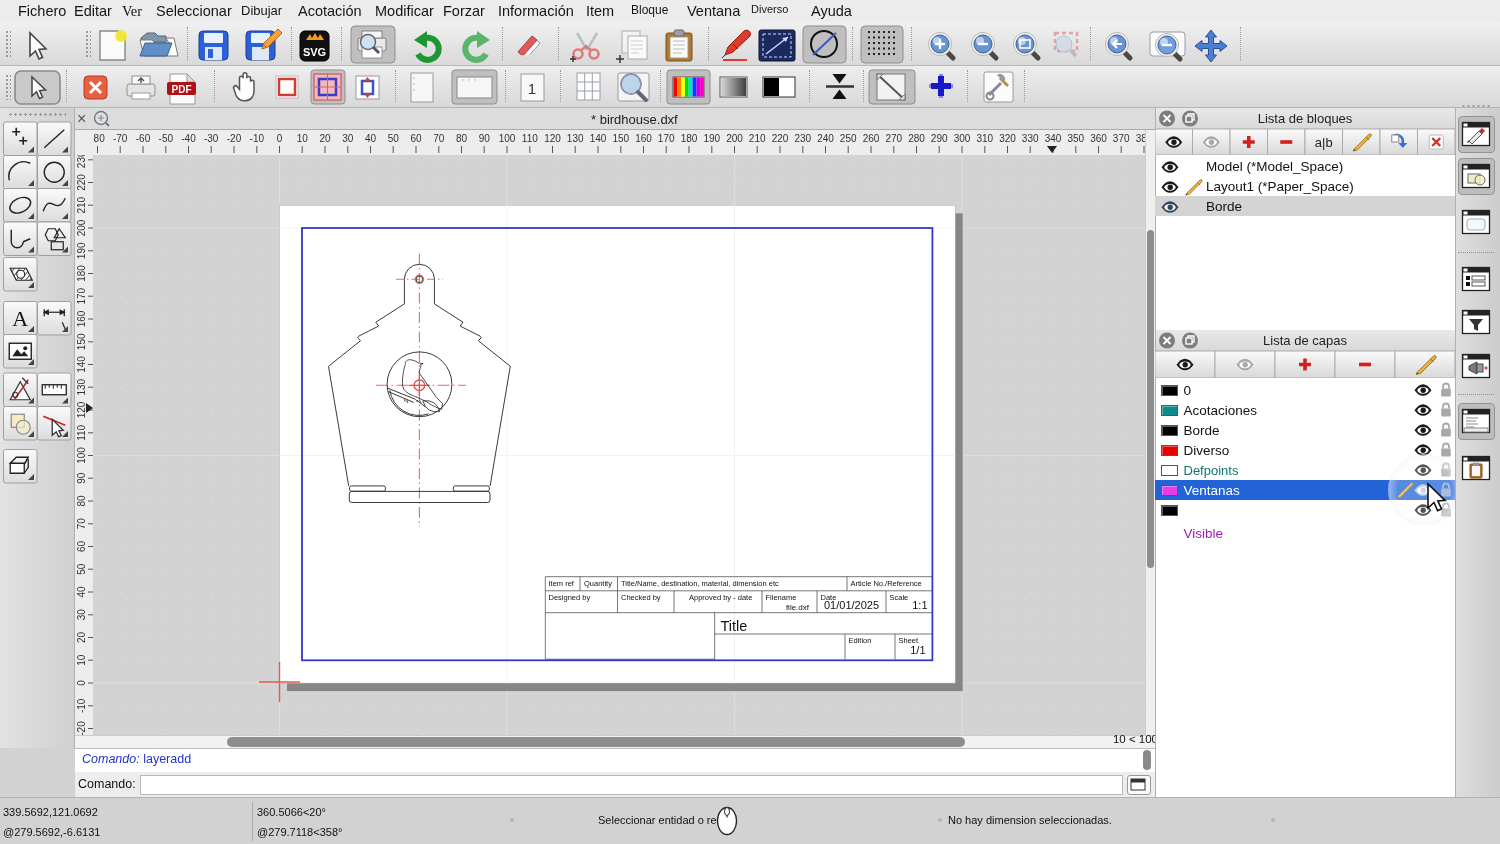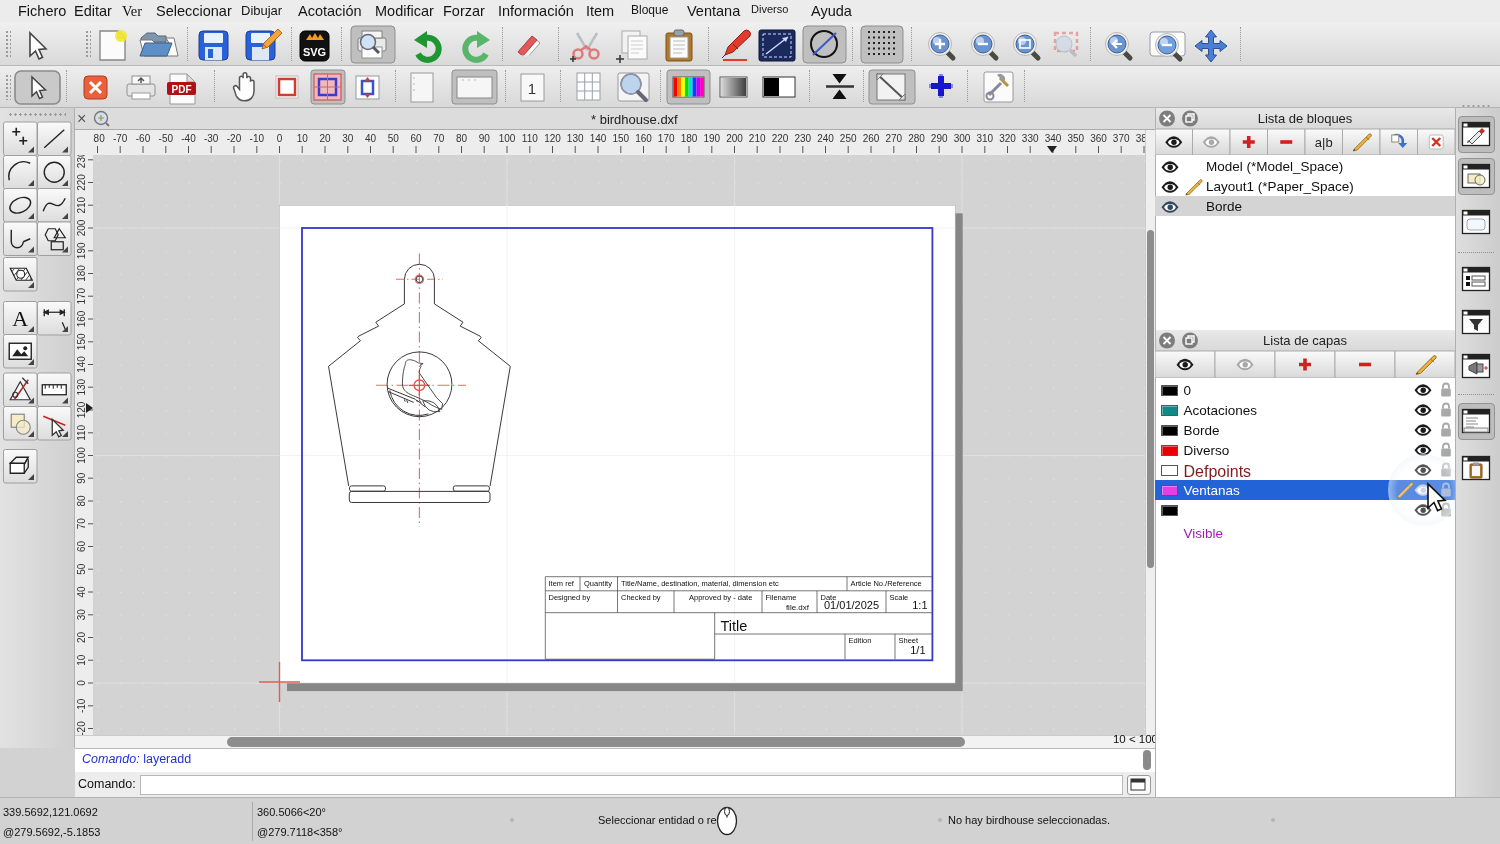--- a/index.html
+++ b/index.html
@@ -630,34 +630,34 @@
     <div class="" style="left:75px;top:772px;width:1080px;height:25px;background:#ededed;"></div>
     <div class="t" style="left:78px;top:777px;font-size:12.5px;color:#111;">Comando:</div>
     <div class="" style="left:140px;top:774.5px;width:983px;height:20px;background:#fff;border:1px solid #b8b8b8;"></div>
     <div class="" style="left:1127px;top:774.5px;width:24px;height:20px;background:#fafafa;border:1px solid #999;border-radius:3px;"></div>
     <svg width="20" height="16" viewBox="0 0 20 16" style="left:1129px;top:777px;">
       <rect x="2" y="2" width="14" height="11" fill="#fff" stroke="#333"></rect>
       <rect x="2" y="2" width="14" height="3.5" fill="#333"></rect>
     </svg>
     <div class="" style="left:0px;top:797px;width:1500px;height:47px;background:#d2d2d2;border-top:1px solid #b2b2b2;"></div>
     <div class="t" style="left:3px;top:806px;font-size:11px;color:#111;">339.5692,121.0692</div>
-    <div class="t" style="left:3px;top:826px;font-size:11px;color:#111;">@279.5692,-5.1853</div>
+    <div class="t" style="left:3px;top:826px;font-size:11px;color:#111;">@279.5692,-6.6131</div>
     <div class="" style="left:252px;top:802px;width:1px;height:39px;border-left:1px solid #aaa;"></div>
     <div class="t" style="left:257px;top:806px;font-size:11px;color:#111;">360.5066&lt;20°</div>
     <div class="t" style="left:257px;top:826px;font-size:11px;color:#111;">@279.7118&lt;358°</div>
     <div class="t" style="left:570px;top:814px;font-size:11px;color:#111;margin-left:28px;">Seleccionar entidad o región</div>
     <svg width="26" height="34" viewBox="0 0 26 34" style="left:714px;top:804px;">
       <ellipse cx="13" cy="17" rx="9.5" ry="13.5" fill="#fff" stroke="#222" stroke-width="1.3"></ellipse>
       <path d="M13 3.5 v10" stroke="#222" stroke-width="1.2"></path>
       <ellipse cx="13" cy="7.5" rx="2.5" ry="4" fill="#fff" stroke="#222"></ellipse>
     </svg>
     <div class="" style="left:510px;top:818px;width:4px;height:4px;background:#b5b5b5;border-radius:2px;"></div>
     <div class="" style="left:938px;top:818px;width:4px;height:4px;background:#b5b5b5;border-radius:2px;"></div>
     <div class="" style="left:1271px;top:818px;width:4px;height:4px;background:#b5b5b5;border-radius:2px;"></div>
-    <div class="t" style="left:948px;top:814px;font-size:11px;color:#111;">No hay birdhouse seleccionadas.</div>
+    <div class="t" style="left:948px;top:814px;font-size:11px;color:#111;">No hay dimension seleccionadas.</div>
     <div class="" style="left:1155px;top:108px;width:300px;height:21px;background:linear-gradient(#e9e9e9,#d9d9d9);border-bottom:1px solid #c0c0c0;border-left:1px solid #b0b0b0;"></div>
     <svg width="50" height="20" viewBox="0 0 50 20" style="left:1158px;top:109px;">
       <circle cx="9" cy="9.5" r="8" fill="#7d7d7d"></circle>
       <path d="M5.5 6 l7 7 M12.5 6 l-7 7" stroke="#fff" stroke-width="1.8"></path>
       <circle cx="32" cy="9.5" r="8" fill="#7d7d7d"></circle>
       <rect x="28" y="7" width="6" height="6" fill="none" stroke="#fff" stroke-width="1.4"></rect>
       <path d="M30 7 v-2 h6 v6 h-2" fill="none" stroke="#fff" stroke-width="1.4"></path>
     </svg>
     <div class="t" style="left:1155px;top:111px;width:300px;text-align:center;font-size:13px;color:#222;">Lista de bloques</div>
     <div class="" style="left:1155px;top:129px;width:300px;height:26px;border-left:1px solid #b0b0b0;"></div>
@@ -774,21 +774,21 @@
     <div class="" style="left:1155px;top:378px;width:300px;height:419px;background:#fff;border-left:1px solid #b0b0b0;"></div>
     <div class="" style="left:1160.5px;top:384.5px;width:17px;height:11px;background:#000000;border:1px solid #555;box-shadow:inset 1px 1px 0 rgba(255,255,255,.35);"></div>
     <div class="t" style="left:1183.5px;top:382.5px;font-size:13.5px;color:#111;">0</div>
     <div class="" style="left:1160.5px;top:404.5px;width:17px;height:11px;background:#0e8a8a;border:1px solid #555;box-shadow:inset 1px 1px 0 rgba(255,255,255,.35);"></div>
     <div class="t" style="left:1183.5px;top:402.5px;font-size:13.5px;color:#111;">Acotaciones</div>
     <div class="" style="left:1160.5px;top:424.5px;width:17px;height:11px;background:#000000;border:1px solid #555;box-shadow:inset 1px 1px 0 rgba(255,255,255,.35);"></div>
     <div class="t" style="left:1183.5px;top:422.5px;font-size:13.5px;color:#111;">Borde</div>
     <div class="" style="left:1160.5px;top:444.5px;width:17px;height:11px;background:#e80000;border:1px solid #555;box-shadow:inset 1px 1px 0 rgba(255,255,255,.35);"></div>
     <div class="t" style="left:1183.5px;top:442.5px;font-size:13.5px;color:#111;">Diverso</div>
     <div class="" style="left:1160.5px;top:464.5px;width:17px;height:11px;background:#ffffff;border:1px solid #555;box-shadow:inset 1px 1px 0 rgba(255,255,255,.35);"></div>
-    <div class="t" style="left:1183.5px;top:462.5px;font-size:16px;color:#7f1d1d;">Defpoints</div>
+    <div class="t" style="left:1183.5px;top:462.5px;font-size:13px;color:#0f766e;">Defpoints</div>
     <div class="" style="left:1155px;top:480px;width:300px;height:20px;background:#2264d8;"></div>
     <div class="" style="left:1160.5px;top:484.5px;width:17px;height:11px;background:#e83ce8;border:1px solid #555;box-shadow:inset 1px 1px 0 rgba(255,255,255,.35);"></div>
     <div class="t" style="left:1183.5px;top:482.5px;font-size:13.5px;color:#fff;">Ventanas</div>
     <div class="" style="left:1160.5px;top:504.5px;width:17px;height:11px;background:#000000;border:1px solid #555;box-shadow:inset 1px 1px 0 rgba(255,255,255,.35);"></div>
     <div class="t" style="left:1183.5px;top:526px;font-size:13.5px;color:#a21caf;">Visible</div>
     <svg width="300" height="419" viewBox="0 0 300 419" style="left:1155px;top:378px;">
       <g transform="translate(268,12)">
         <path d="M-8.5 0.3 Q-4.5 -5.8 0 -5.8 Q4.5 -5.8 8.5 0.3 Q4.5 5.8 0 5.8 Q-4.5 5.8 -8.5 0.3 Z" fill="#1a1a1a"></path>
         <ellipse cx="0" cy="0.3" rx="5.6" ry="3.4" fill="#fff"></ellipse>
         <circle cx="0.2" cy="0.3" r="2.7" fill="#1a1a1a"></circle>

